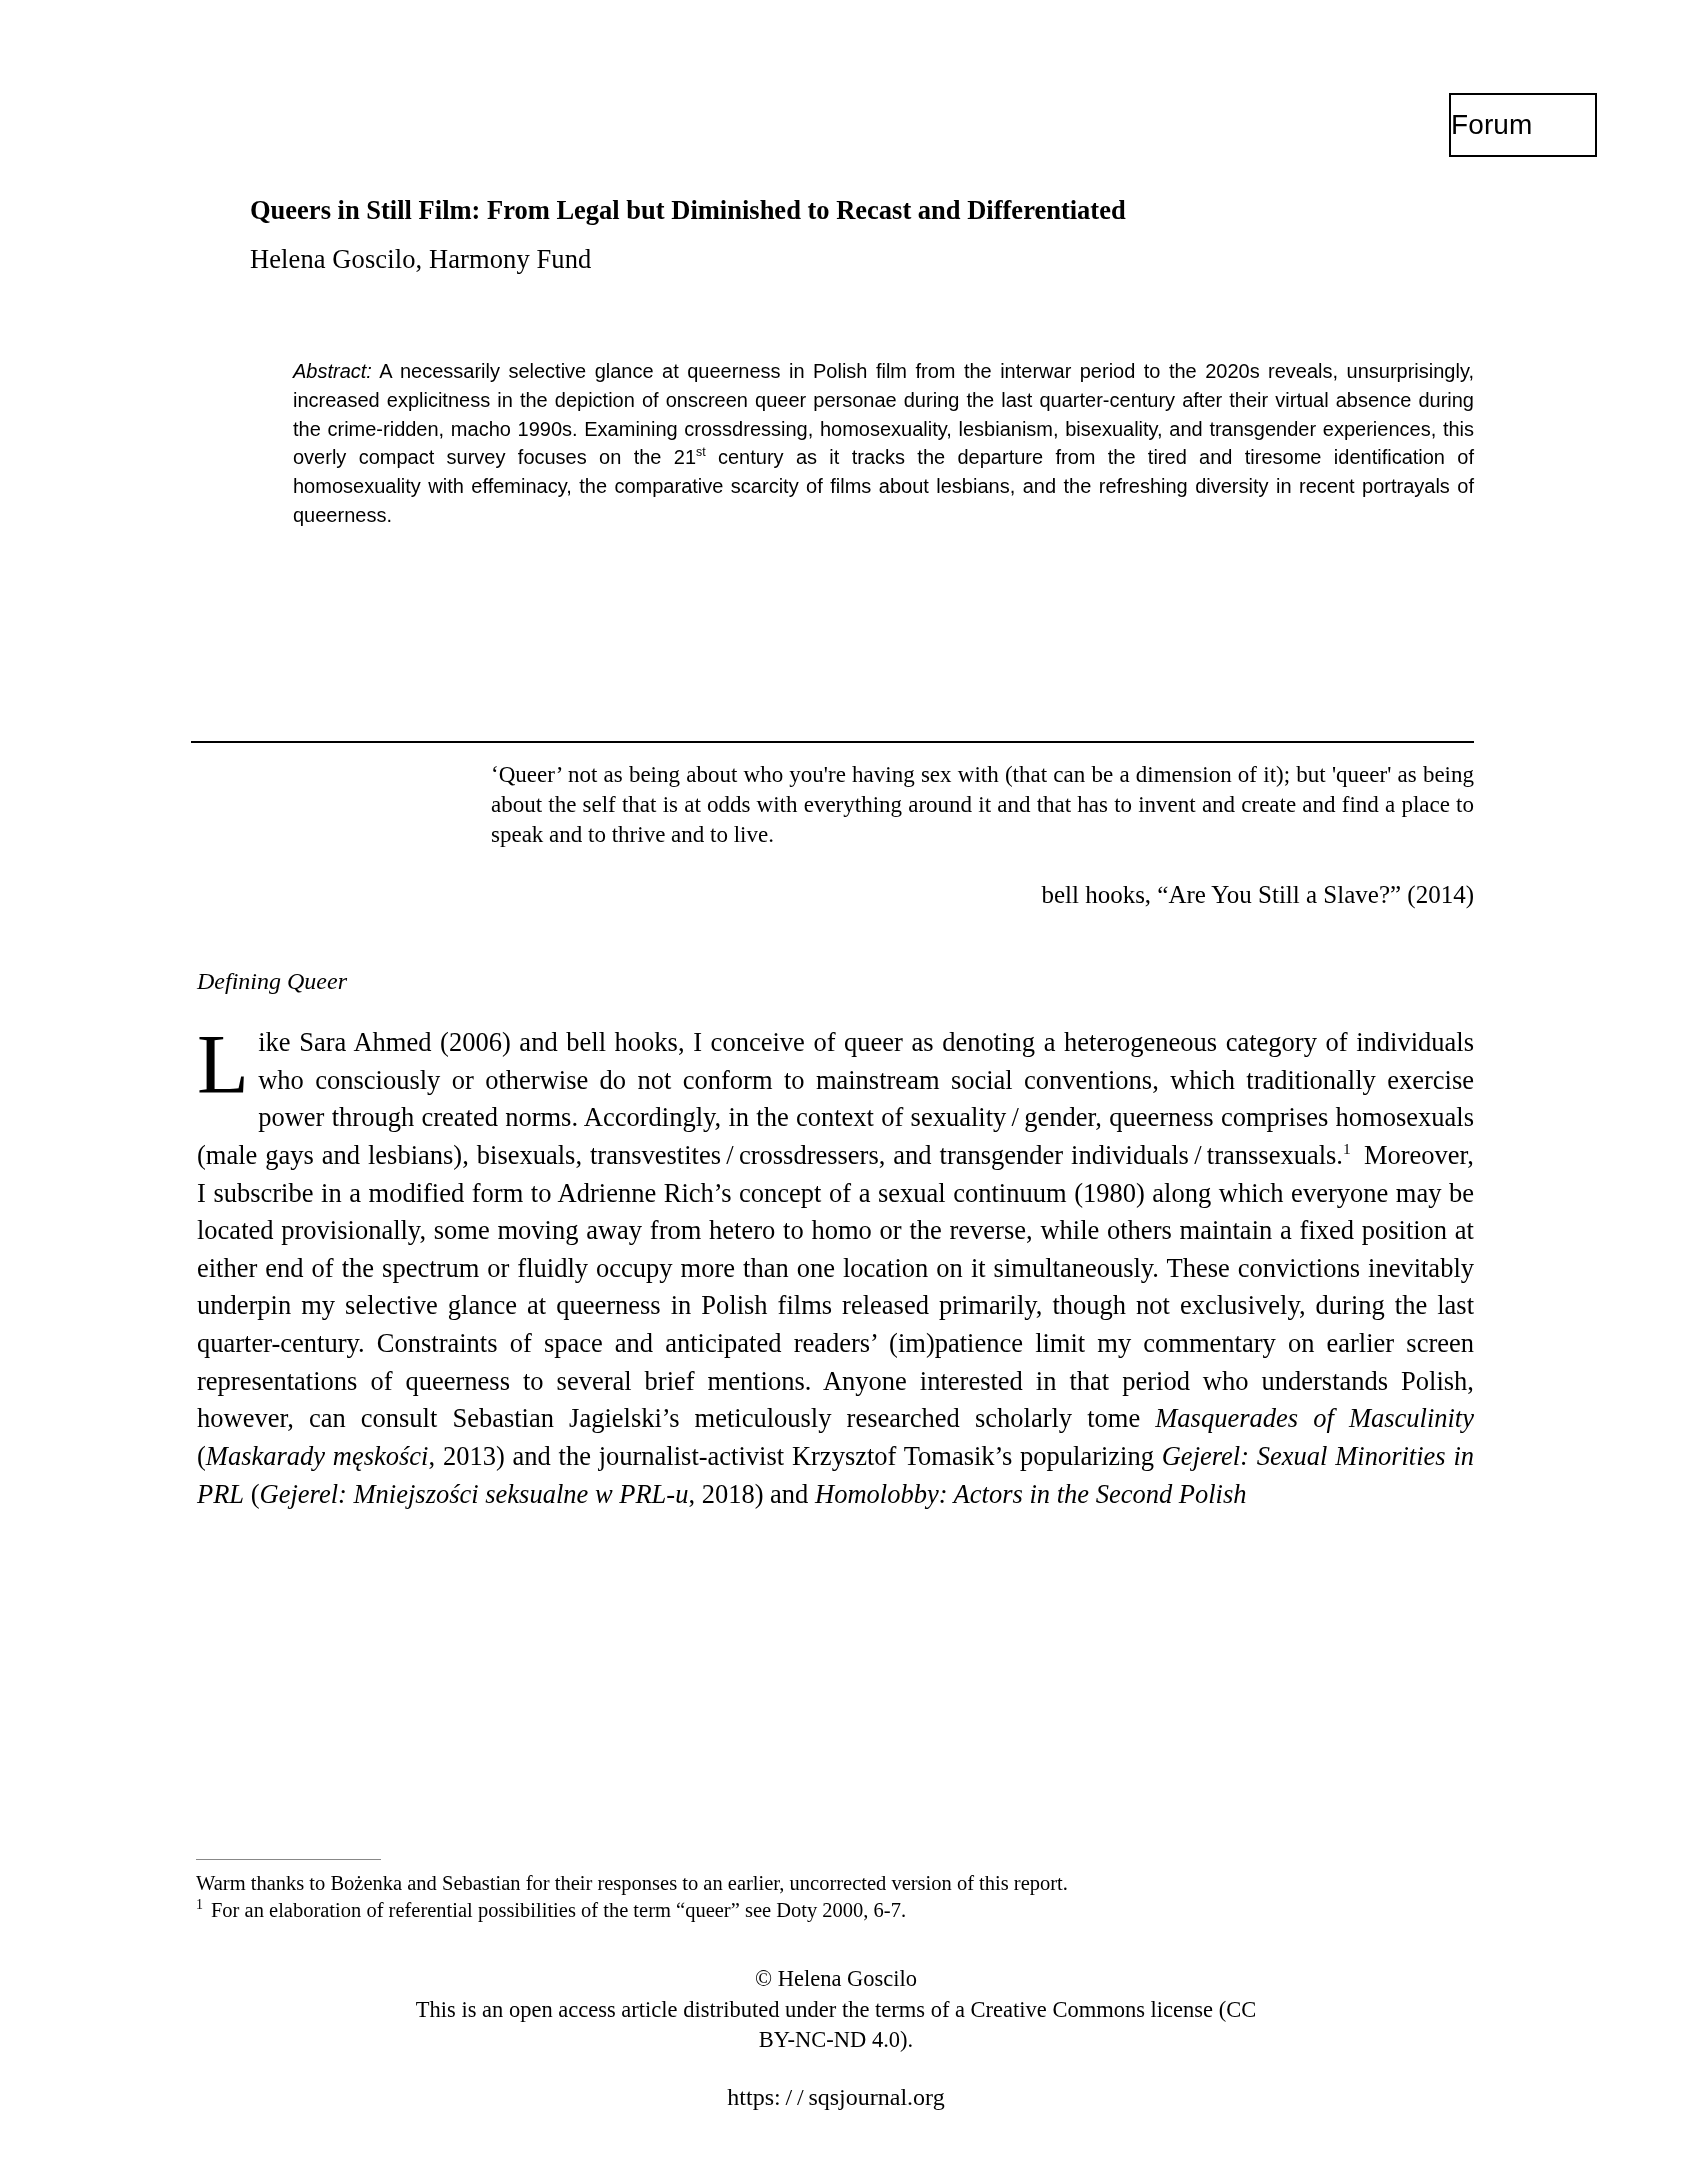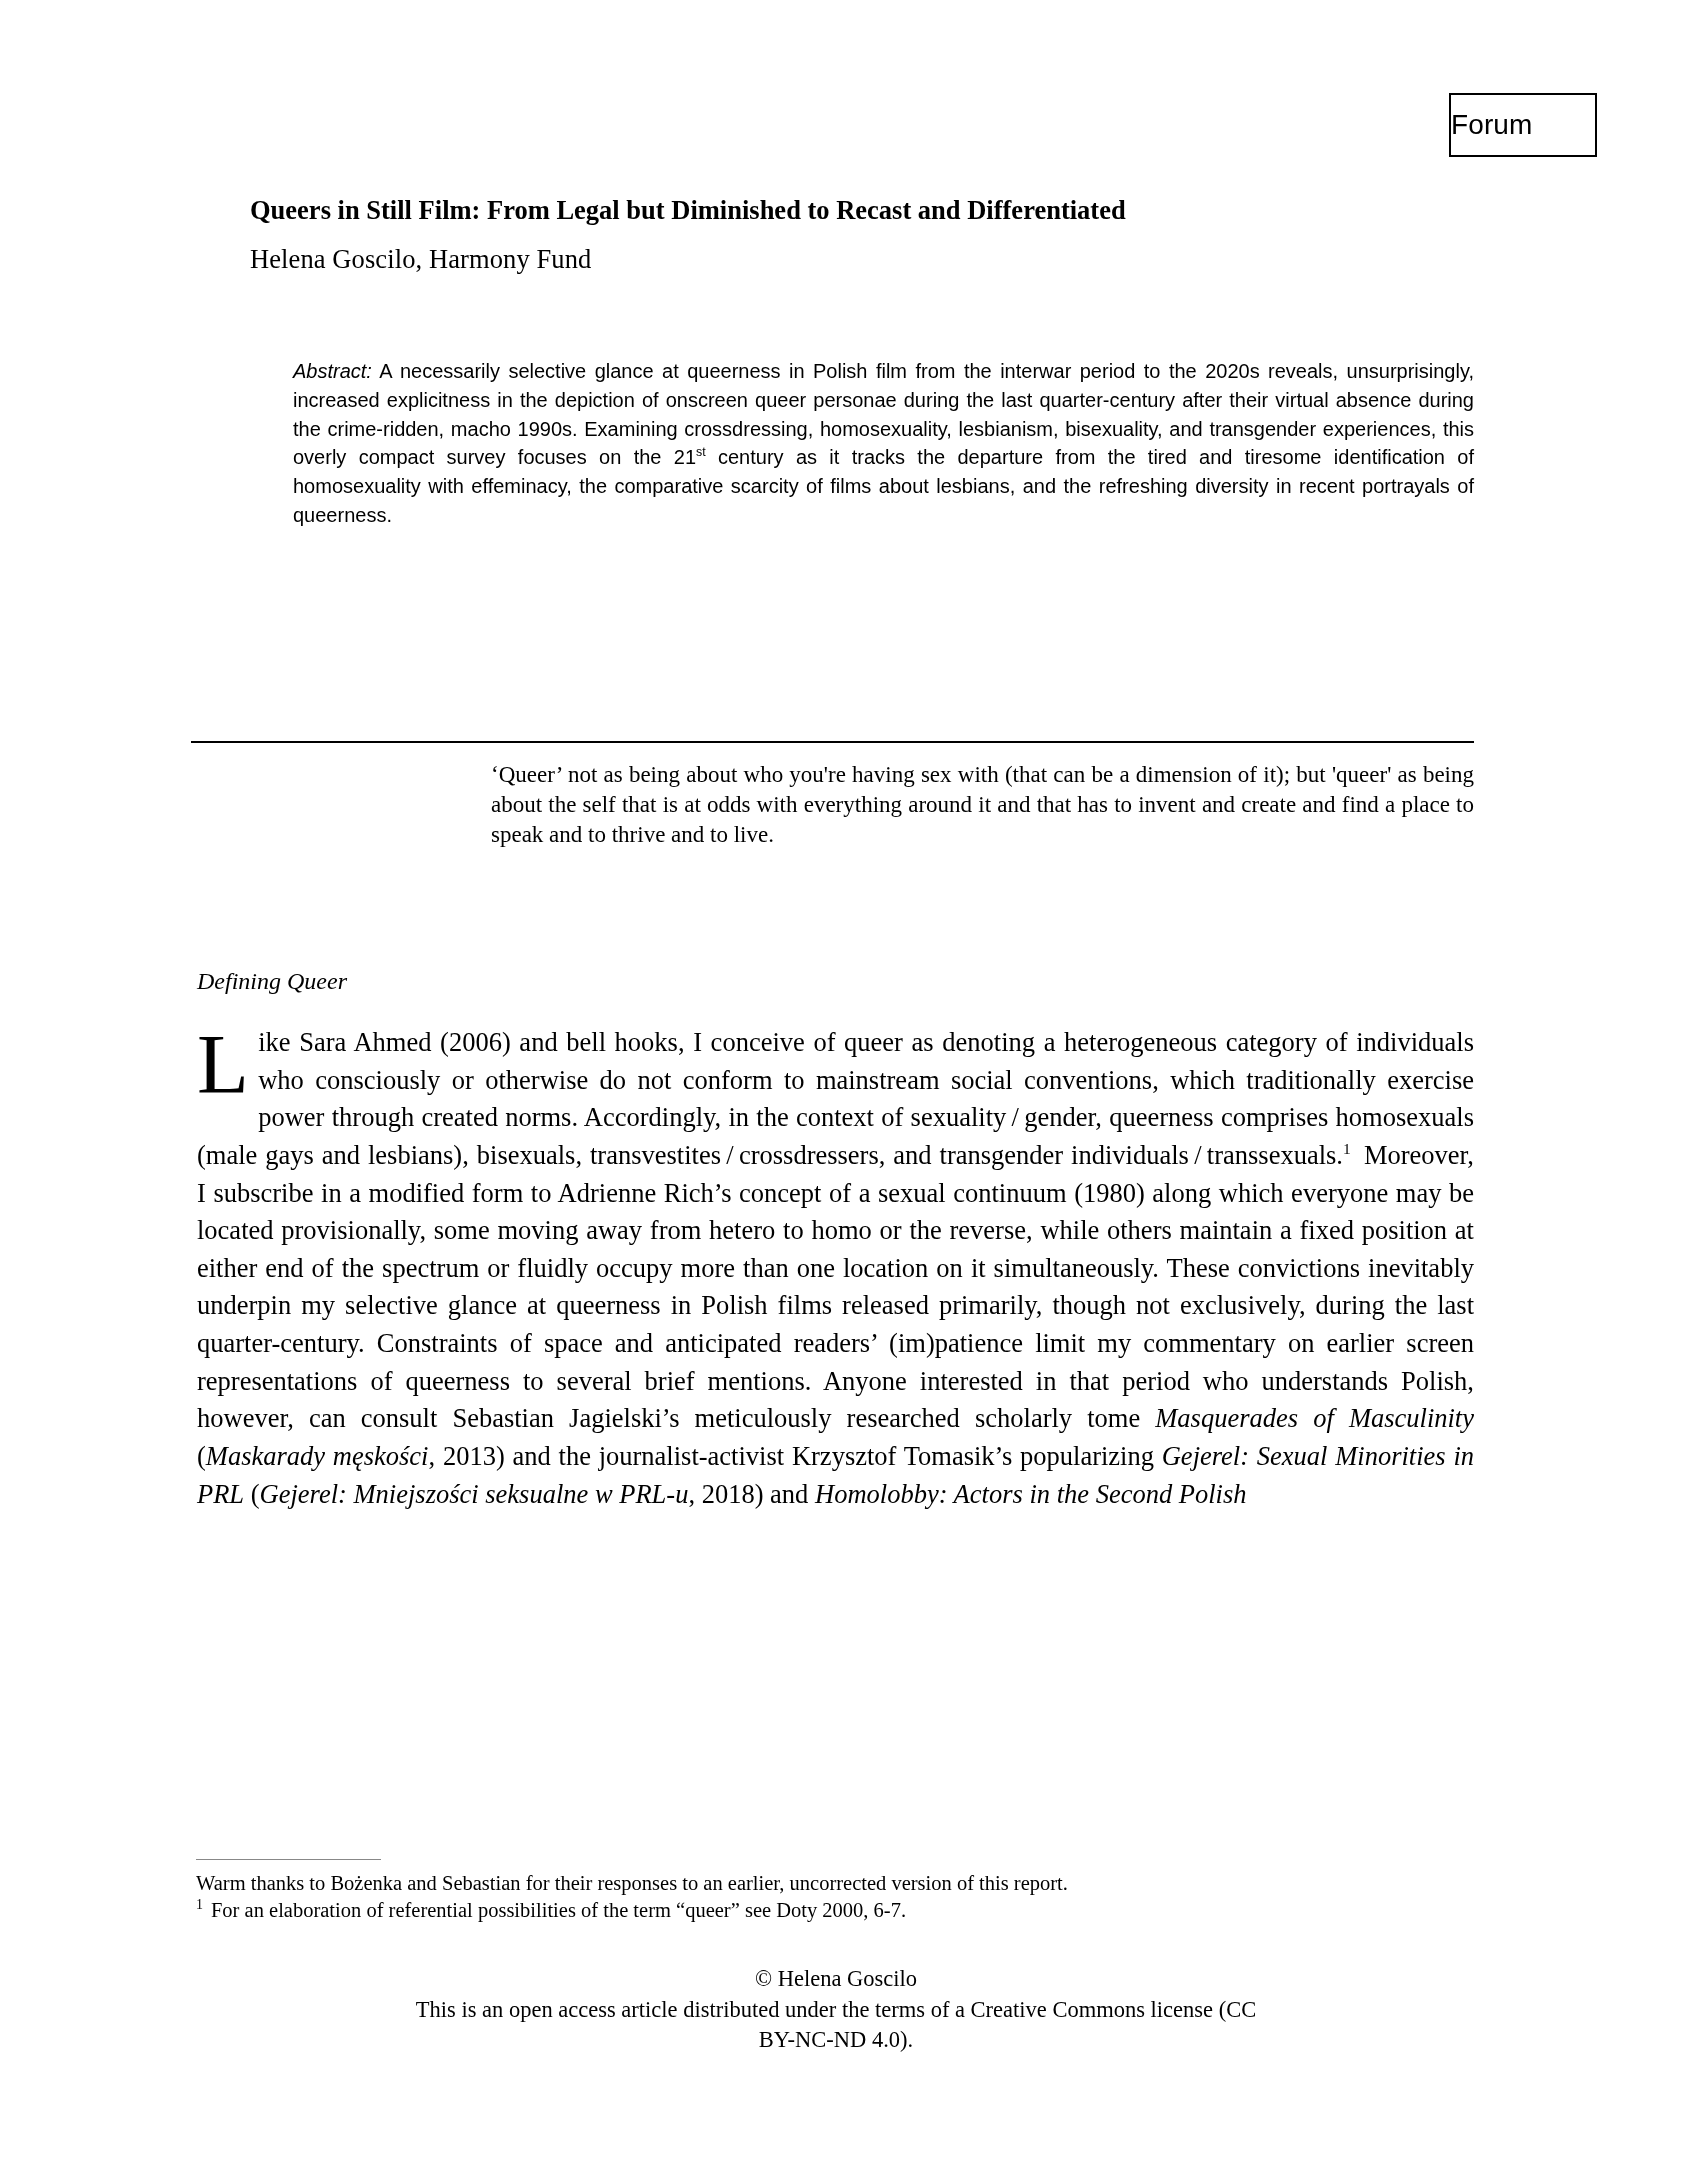--- a/index.html
+++ b/index.html
@@ -224,20 +224,21 @@
   </div>
 
   <div class="abstract">
     <span class="abs-label">Abstract:</span><span> A necessarily selective glance at queerness in Polish film from the interwar period to the 2020s reveals, unsurprisingly, increased explicitness in the depiction of onscreen queer personae during the last quarter-century after their virtual absence during the crime-ridden, macho 1990s. Examining crossdressing, homosexuality, lesbianism, bisexuality, and transgender experiences, this overly compact survey focuses on the 21</span><sup>st</sup><span> century as it tracks the departure from the tired and tiresome identification of homosexuality with effeminacy, the comparative scarcity of films about lesbians, and the refreshing diversity in recent portrayals of queerness.</span>
   </div>
 
   <div class="rule-epigraph"></div>
 
   <div class="epigraph">
     <p class="epigraph-text">‘Queer’ not as being about who you're having sex with (that can be a dimension of it); but 'queer' as being about the self that is at odds with everything around it and that has to invent and create and find a place to speak and to thrive and to live.</p>
+    <p class="epigraph-source">bell hooks, “Are You Still a Slave?” (2014)</p>
   </div>
 
   <div class="section-heading">Defining Queer</div>
 
   <div class="body-text">
     <span class="dropcap">L</span><span>ike Sara Ahmed (2006) and bell hooks, I conceive of queer as denoting a heterogeneous category of individuals who consciously or otherwise do not conform to mainstream social conventions, which traditionally exercise power through created norms. Accordingly, in the context of sexuality / gender, queerness comprises homosexuals (male gays and lesbians), bisexuals, transvestites / crossdressers, and transgender individuals / transsexuals.</span><sup>1</sup><span> Moreover, I subscribe in a modified form to Adrienne Rich’s concept of a sexual continuum (1980) along which everyone may be located provisionally, some moving away from hetero to homo or the reverse, while others maintain a fixed position at either end of the spectrum or fluidly occupy more than one location on it simultaneously. These convictions inevitably underpin my selective glance at queerness in Polish films released primarily, though not exclusively, during the last quarter-century. Constraints of space and anticipated readers’ (im)patience limit my commentary on earlier screen representations of queerness to several brief mentions. Anyone interested in that period who understands Polish, however, can consult Sebastian Jagielski’s meticulously researched scholarly tome </span><span class="it">Masquerades of Masculinity</span><span> (</span><span class="it">Maskarady męskości</span><span>, 2013) and the journalist-activist Krzysztof Tomasik’s popularizing </span><span class="it">Gejerel: Sexual Minorities in PRL</span><span> (</span><span class="it">Gejerel: Mniejszości seksualne w PRL-u</span><span>, 2018) and </span><span class="it">Homolobby: Actors in the Second Polish</span>
   </div>
 
   <div class="footnote-rule"></div>
 
@@ -245,15 +246,16 @@
     <p>Warm thanks to Bożenka and Sebastian for their responses to an earlier, uncorrected version of this report.</p>
     <p><span class="fn-marker">1</span><span>For an elaboration of referential possibilities of the term “queer” see Doty 2000, 6-7.</span></p>
   </div>
 
   <div class="license">
     <p>© Helena Goscilo</p>
     <p>This is an open access article distributed under the terms of a Creative Commons license (CC</p>
     <p>BY-NC-ND 4.0).</p>
   </div>
 
+  <div class="site-url">https: / / sqsjournal.org</div>
 
 </div>
 
 
 </body></html>

